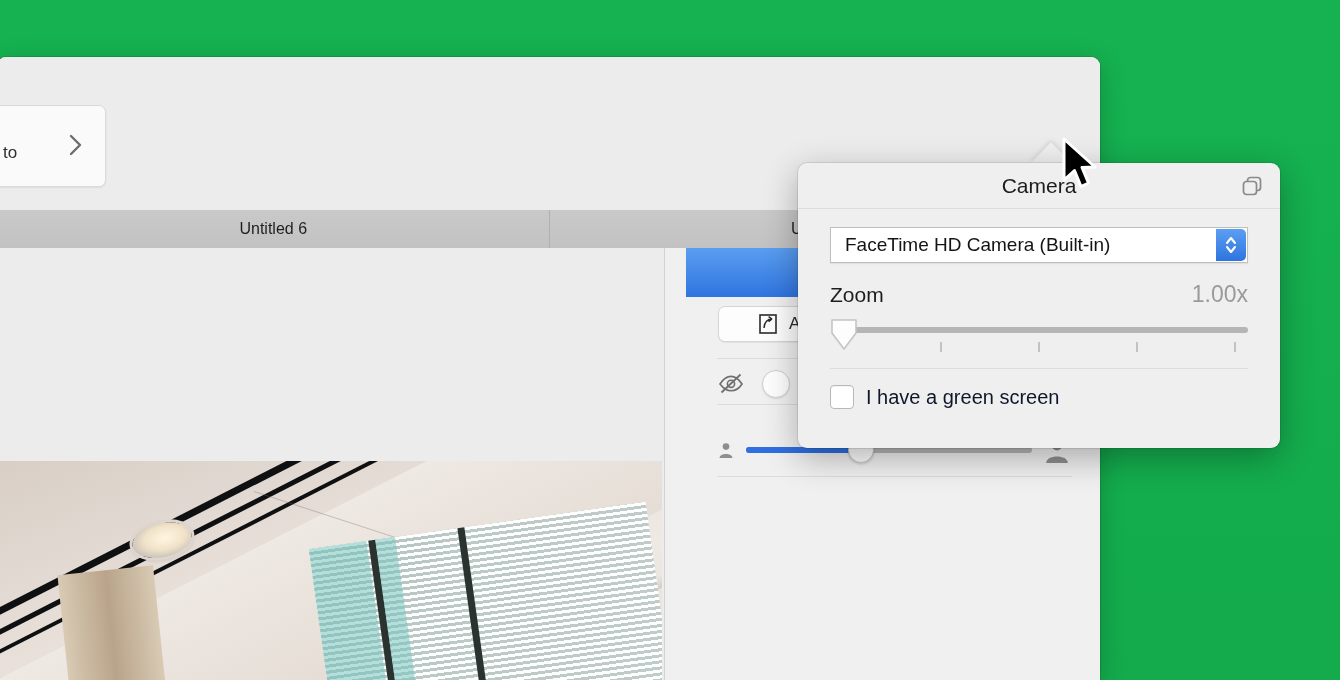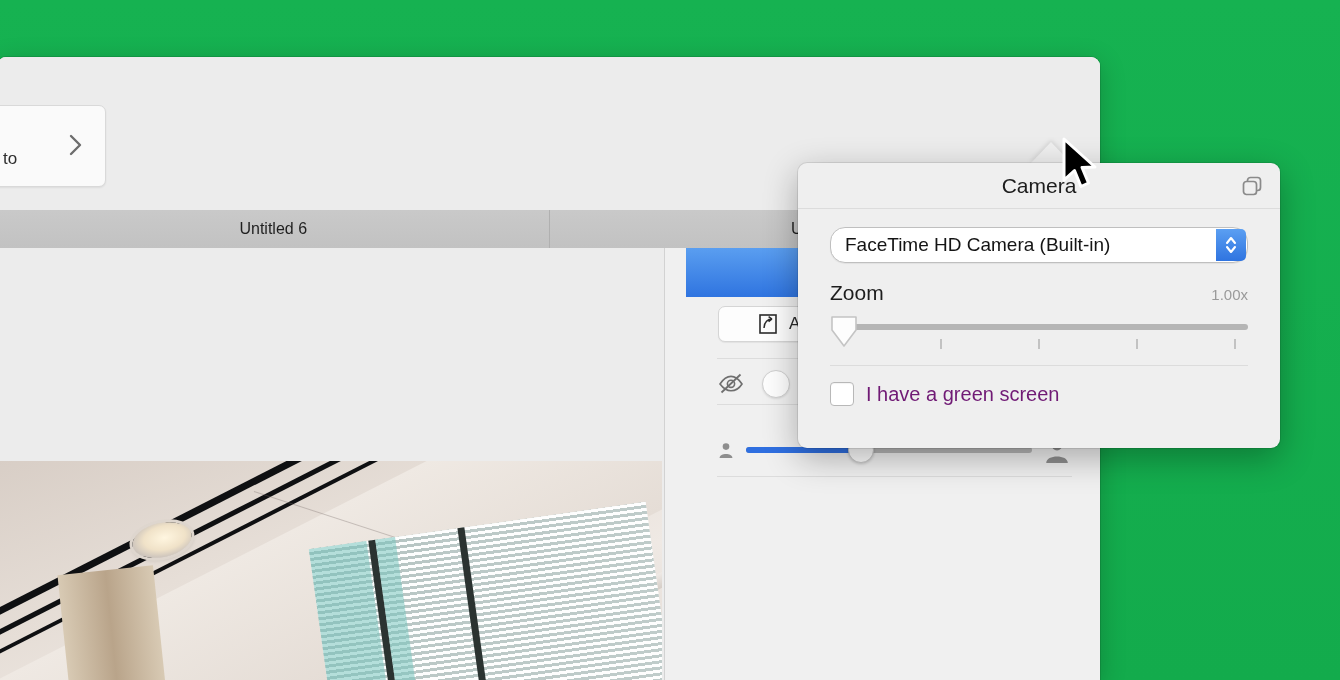--- a/index.html
+++ b/index.html
@@ -55,21 +55,21 @@
     width: 164px;
     height: 80px;
     background: #fafafa;
     border: 1px solid #d9d9d9;
     border-radius: 7px;
     box-shadow: 0 1px 2px rgba(0,0,0,0.07);
   }
   #left-card .lc-text {
     position: absolute;
     left: 62px;
-    top: 43px;
+    top: 37px;
     font-size: 17px;
     color: #2e2e2e;
   }
   #left-card .lc-chev {
     position: absolute;
     right: 18px;
     top: 24px;
     width: 22px; height: 30px;
   }
 
@@ -404,21 +404,21 @@
   #pop-body {
     padding: 18px 32px 0 32px;
   }
 
   
   .popup-btn {
     position: relative;
     height: 34px;
     background: #ffffff;
     border: 1px solid #bfbfbf;
-    border-radius: 15px;
+    border-radius: 0;
     display: flex;
     align-items: center;
     padding-left: 14px;
     font-size: 19px;
     color: #141414;
     box-shadow: 0 1px 1px rgba(0,0,0,0.06);
   }
   .popup-stepper {
     position: absolute;
     right: 1px; top: 1px; bottom: 1px;
@@ -430,21 +430,21 @@
     justify-content: center;
   }
 
   #zoom-line {
     margin-top: 18px;
     display: flex;
     align-items: baseline;
     justify-content: space-between;
   }
   #zoom-label { font-size: 21px; color: #1d1d1d; }
-  #zoom-value { font-size: 15px; color: #9a9a9a; }
+  #zoom-value { font-size: 23px; color: #9a9a9a; }
 
   #zoom-slider {
     position: relative;
     margin-top: 10px;
     height: 44px;
   }
   #zs-track {
     position: absolute;
     left: 10px; right: 0; top: 9px;
     height: 6px;
@@ -473,21 +473,21 @@
     align-items: center;
     gap: 12px;
   }
   .cbox {
     width: 22px; height: 22px;
     background: #ffffff;
     border: 1px solid #b8b8b8;
     border-radius: 4px;
     box-shadow: inset 0 1px 1px rgba(0,0,0,0.05);
   }
-  #green-screen-label { font-size: 20px; color: #701a75; }
+  #green-screen-label { font-size: 20px; color: #0f172a; }
 
   
   #cursor {
     position: absolute;
     left: 1060px;
     top: 136px;
     width: 40px; height: 56px;
     pointer-events: none;
   }
 </style>

